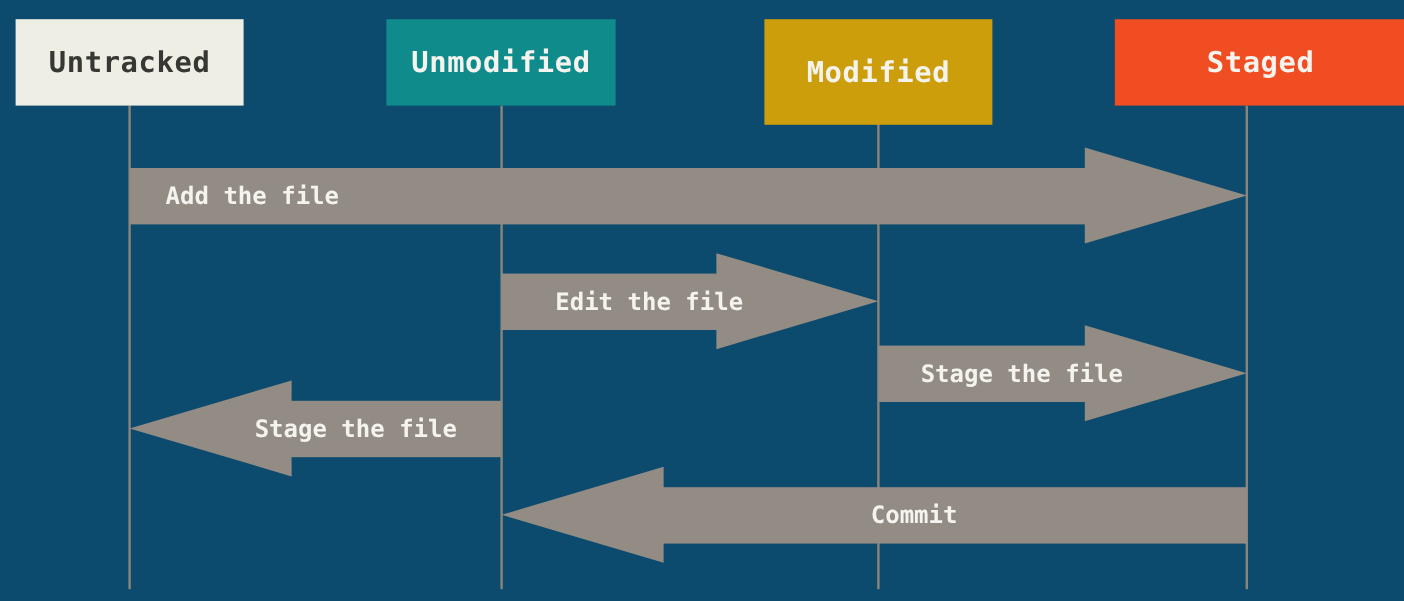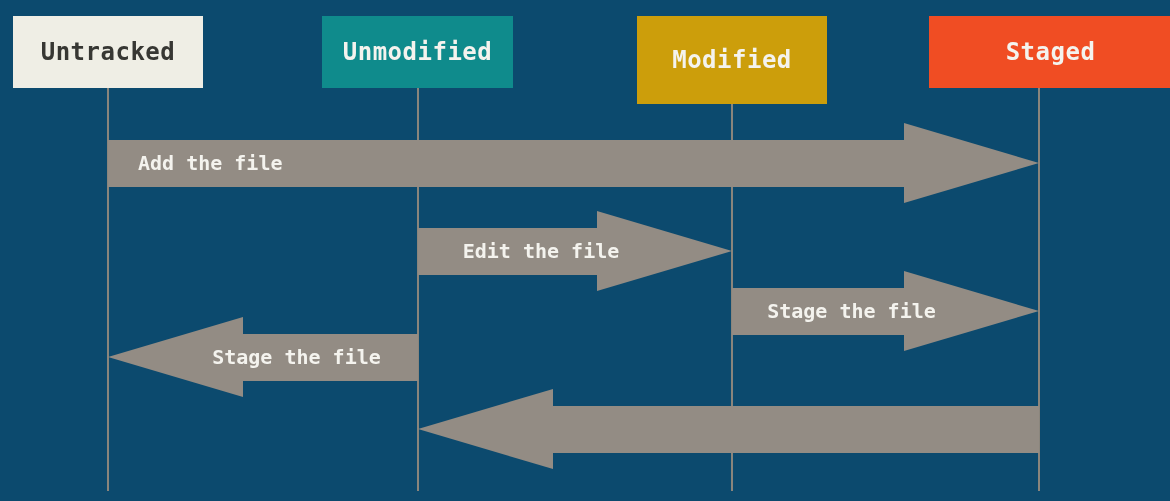--- a/index.html
+++ b/index.html
@@ -77,14 +77,15 @@
       <div class="arrow-label center" style="color: rgb(244, 243, 238); top: 16.5px; height: 47px; left: 0px; width: 239px;">Stage the file</div>
     </div>
     <div class="arrow" style="left: 108px; top: 317px; width: 309.5px; height: 80px;">
       <div class="arrow-shaft" style="top: 16.5px; height: 47px; background: rgb(147, 140, 132); width: 176.5px; left: 133px;"></div>
       <div class="arrow-head" style="top: 0px; border-top: 40px solid transparent; border-bottom: 40px solid transparent; left: 0px; border-right: 135px solid rgb(147, 140, 132);"></div>
       <div class="arrow-label center" style="color: rgb(244, 243, 238); top: 16.5px; height: 47px; left: 67.5px; width: 242px;">Stage the file</div>
     </div>
     <div class="arrow" style="left: 417.5px; top: 389px; width: 621px; height: 80px;">
       <div class="arrow-shaft" style="top: 16.5px; height: 47px; background: rgb(147, 140, 132); width: 488px; left: 133px;"></div>
       <div class="arrow-head" style="top: 0px; border-top: 40px solid transparent; border-bottom: 40px solid transparent; left: 0px; border-right: 135px solid rgb(147, 140, 132);"></div>
+      <div class="arrow-label center" style="color: rgb(244, 243, 238); top: 16.5px; height: 47px; left: 67.5px; width: 553.5px;">Commit</div>
     </div>
   </div>
 
 </body></html>

